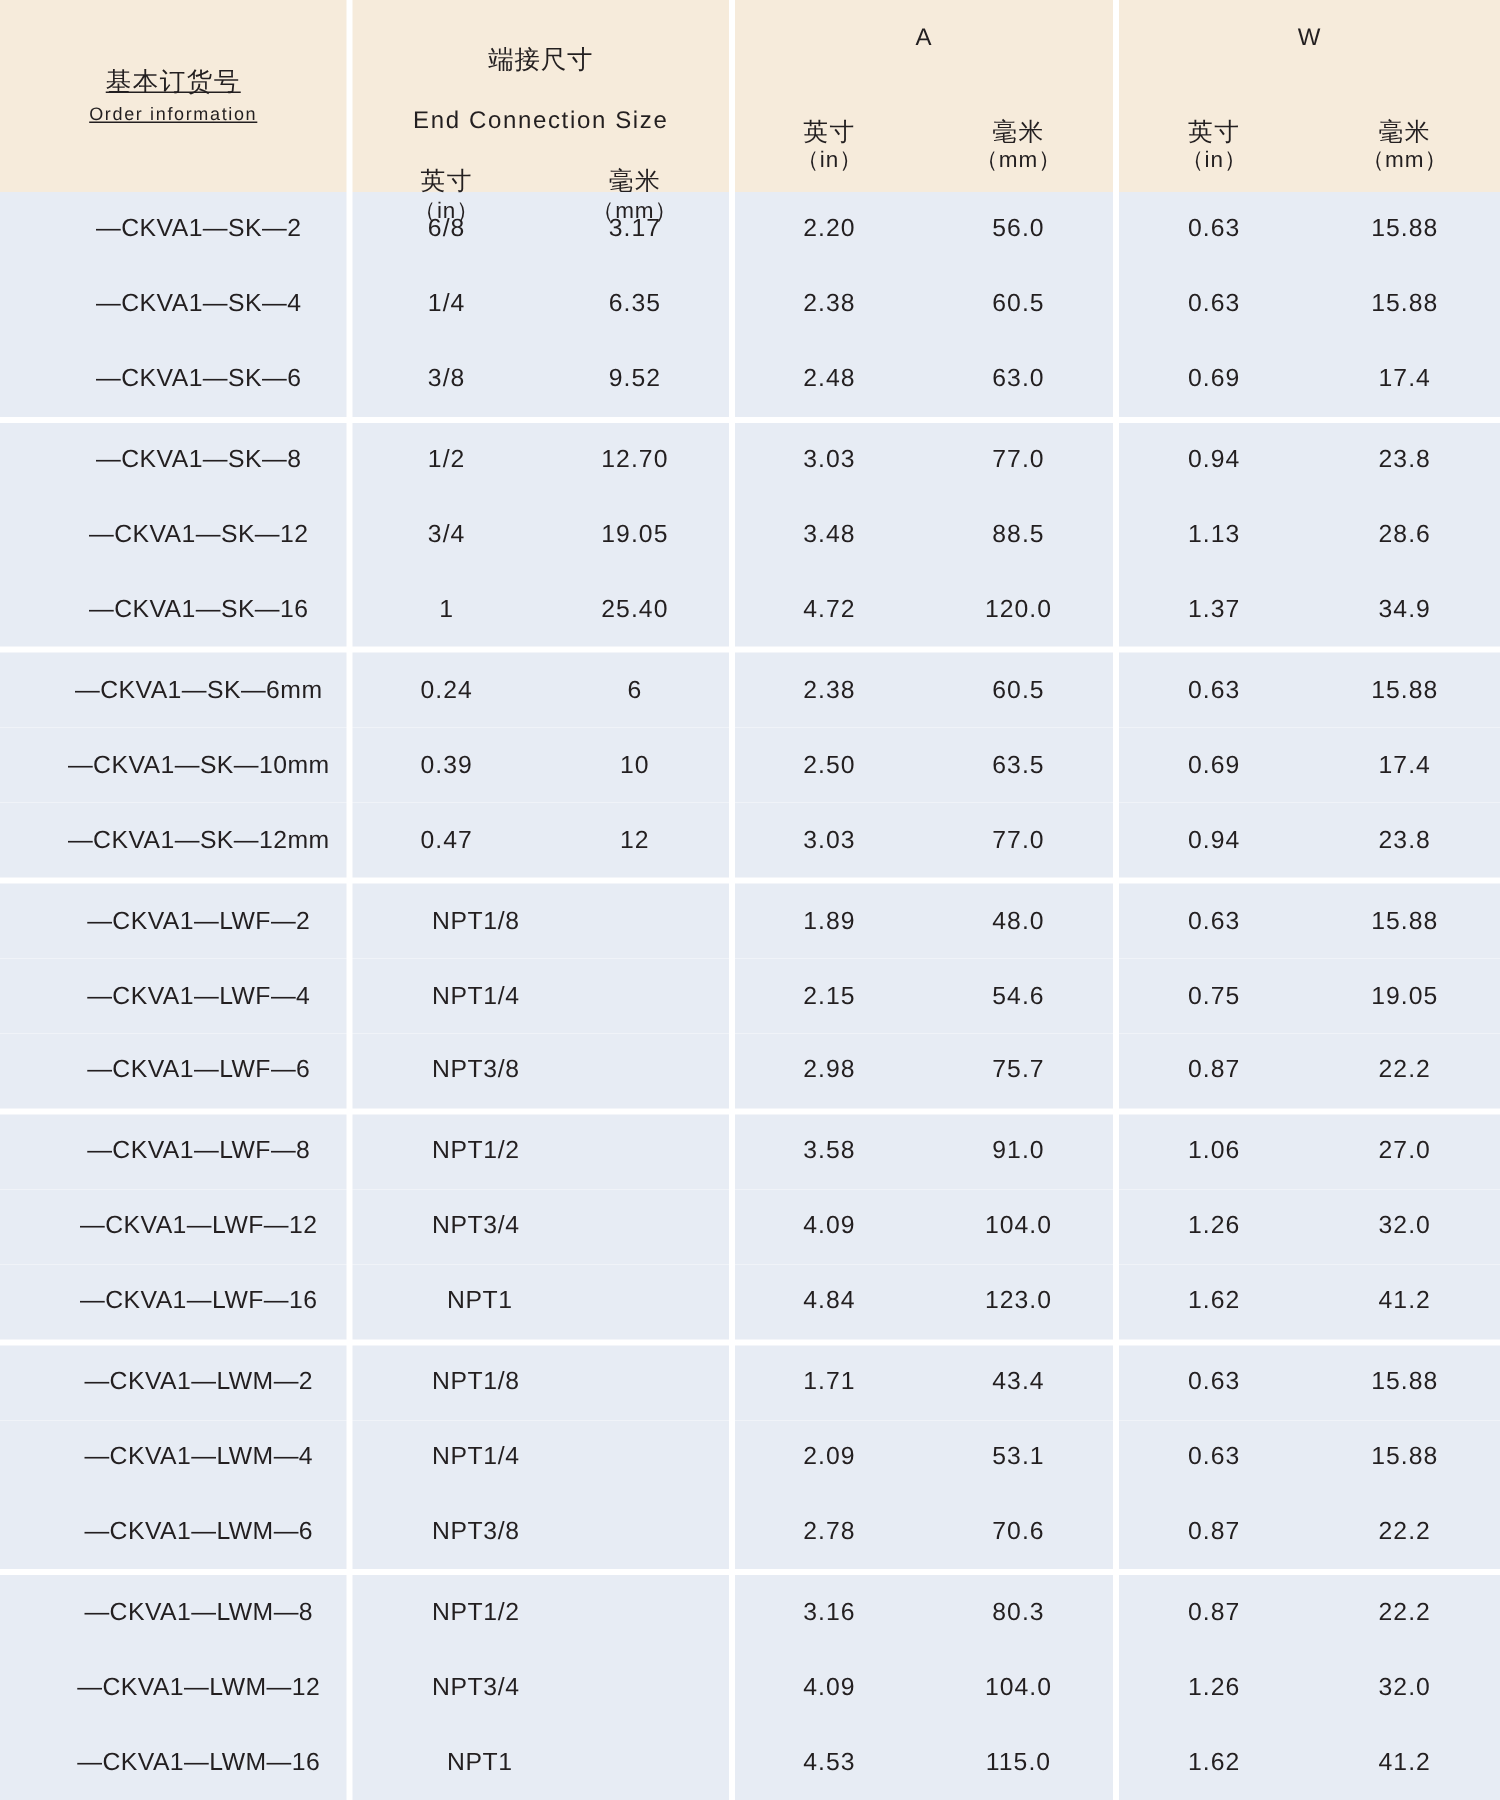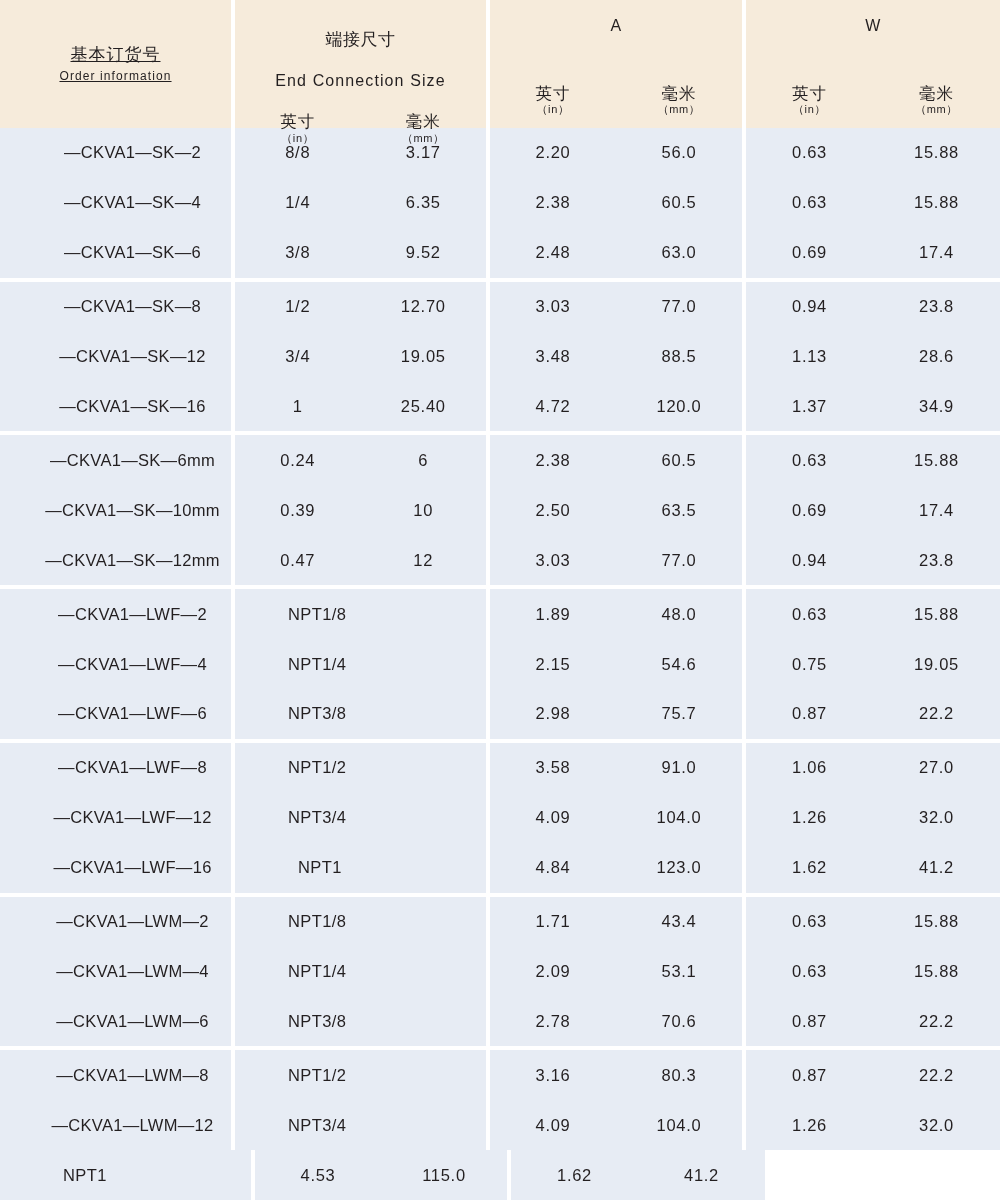--- a/index.html
+++ b/index.html
@@ -64,21 +64,21 @@
     display: flex;
     margin-top: auto;
     padding-bottom: 11px;
   }
   .hsub {
     flex: 1 1 0;
     text-align: center;
     line-height: 1.25;
   }
   .hsub .cn { display: block; font-size: 16.5px; letter-spacing: 1px; }
-  .hsub .en { display: block; font-size: 11px; letter-spacing: .6px; }
+  .hsub .en { display: block; font-size: 15px; letter-spacing: .6px; }
 
   .order-center {
     display: flex;
     flex-direction: column;
     justify-content: center;
     align-items: center;
     height: 100%;
     line-height: 1.45;
     text-decoration: underline;
   }
@@ -200,21 +200,21 @@
 
   </div>
 
   <div class="tbody" id="tbody">
       <div class="rgroup">
         <div class="trow">
           <div class="cellgrp cg-order">
             <div class="cell order-cell">—CKVA1—SK—2</div>
           </div>
           <div class="cellgrp cg-end">
-            <div class="cell">8/8</div>
+            <div class="cell">6/8</div>
             <div class="cell">3.17</div>
           </div>
           <div class="cellgrp cg-a">
             <div class="cell">2.20</div>
             <div class="cell">56.0</div>
           </div>
           <div class="cellgrp cg-w">
             <div class="cell">0.63</div>
             <div class="cell">15.88</div>
           </div>
@@ -537,20 +537,23 @@
           <div class="cellgrp cg-a">
             <div class="cell">4.09</div>
             <div class="cell">104.0</div>
           </div>
           <div class="cellgrp cg-w">
             <div class="cell">1.26</div>
             <div class="cell">32.0</div>
           </div>
         </div>
         <div class="trow">
+          <div class="cellgrp cg-order">
+            <div class="cell order-cell">—CKVA1—LWM—16</div>
+          </div>
           <div class="cellgrp cg-end">
             <div class="cell npt npt-short">NPT1</div>
           </div>
           <div class="cellgrp cg-a">
             <div class="cell">4.53</div>
             <div class="cell">115.0</div>
           </div>
           <div class="cellgrp cg-w">
             <div class="cell">1.62</div>
             <div class="cell">41.2</div>

